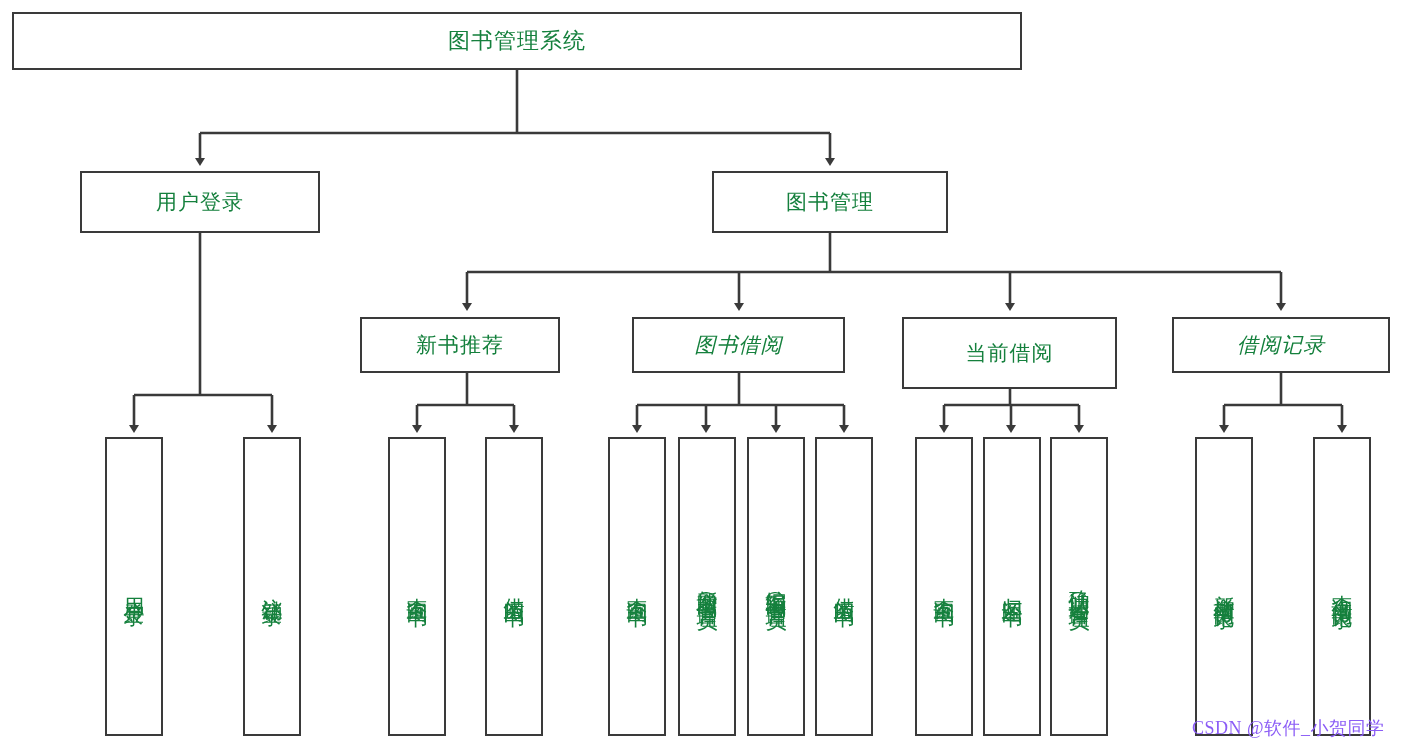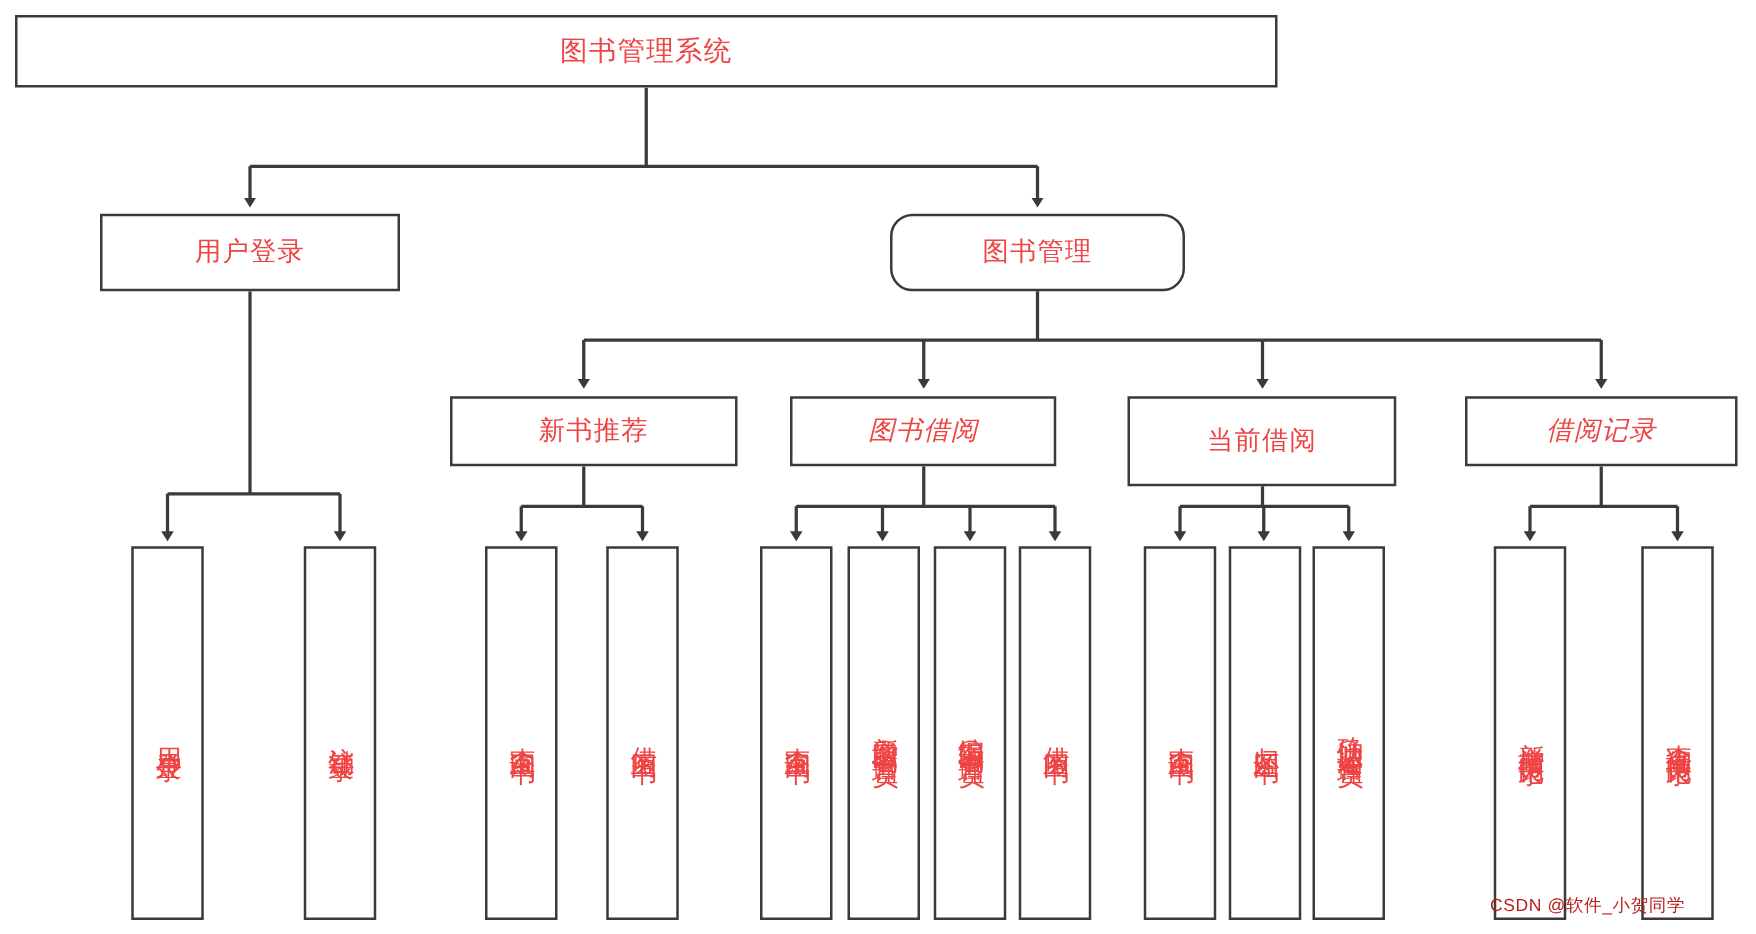--- a/index.html
+++ b/index.html
@@ -29,45 +29,46 @@
     border:2.5px solid #3a3a3a;
     display:flex;
     align-items:center;
     justify-content:center;
     text-align:center;
   }
   .node .label{
     font-size:21px;
     line-height:1.15;
     letter-spacing:1px;
-    color:#ef4444;
+    color:#15803d;
     white-space:nowrap;
   }
   .node.root .label{font-size:22px;}
   .node.branch .label{font-size:21px;}
   
   .node.leaf{
     border-width:2.5px;
   }
   .node.leaf .label{
     writing-mode:vertical-rl;
     text-orientation:upright;
     font-size:21px;
     line-height:1.05;
     letter-spacing:3px;
     white-space:nowrap;
     display:block;
   }
   .watermark{
     position:absolute;
-    font-size:14px;
-    color:#b91c1c;
+    font-size:18px;
+    color:#8b5cf6;
     letter-spacing:0.5px;
     white-space:nowrap;
     user-select:none;
+    font-family:Liberation Serif, serif;
   }
 </style>
 </head>
 <body>
 
 <div id="canvas">
 
   <svg class="wires" viewBox="0 0 1405 747">
     <defs>
       <marker id="arrow" markerWidth="10" markerHeight="10" refX="4" refY="5" orient="auto" markerUnits="userSpaceOnUse">
@@ -119,25 +120,25 @@
   </svg>
 
   <div class="node root" style="left:12px;top:12px;width:1010px;height:58px;">
     <span class="label">图书管理系统</span>
   </div>
 
   <div class="node branch" style="left:80px;top:171px;width:240px;height:62px;">
     <span class="label">用户登录</span>
   </div>
 
-  <div class="node branch" style="left:712px;top:171px;width:236px;height:62px;border-radius:18px;">
+  <div class="node branch" style="left:712px;top:171px;width:236px;height:62px;">
     <span class="label">图书管理</span>
   </div>
 
-  <div class="node branch" style="left:360px;top:317px;width:230px;height:56px;">
+  <div class="node branch" style="left:360px;top:317px;width:200px;height:56px;">
     <span class="label">新书推荐</span>
   </div>
 
   <div class="node branch" style="left:632px;top:317px;width:213px;height:56px;font-style:italic;">
     <span class="label">图书借阅</span>
   </div>
 
   <div class="node branch" style="left:902px;top:317px;width:215px;height:72px;">
     <span class="label">当前借阅</span>
   </div>

